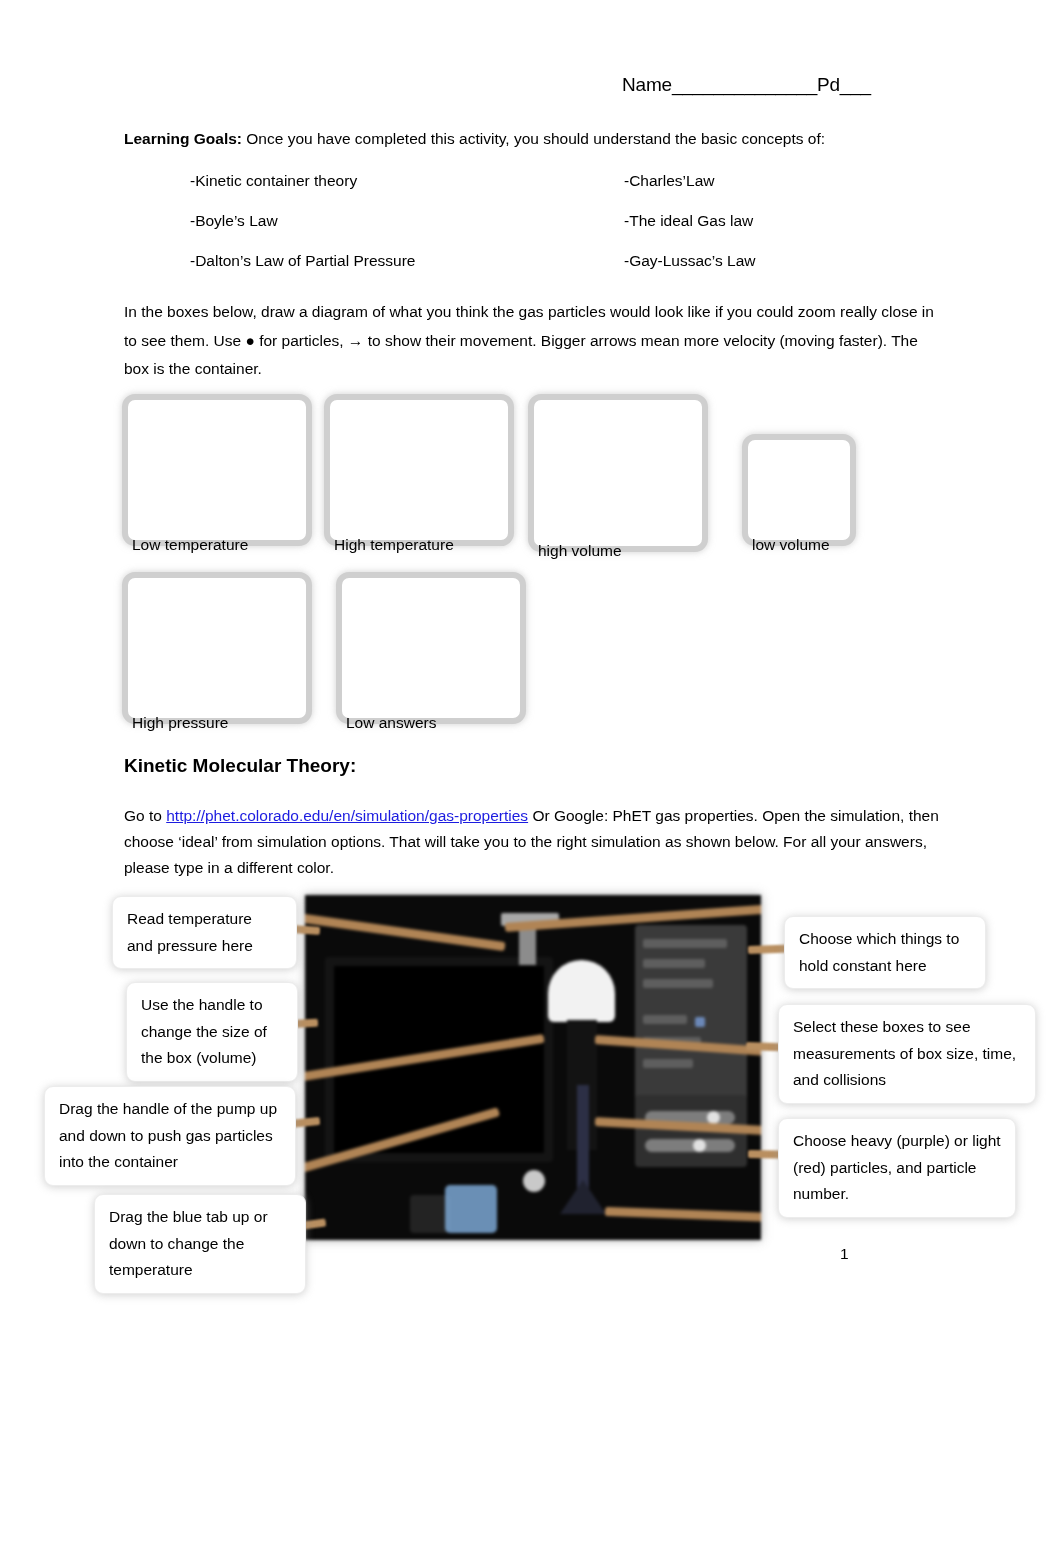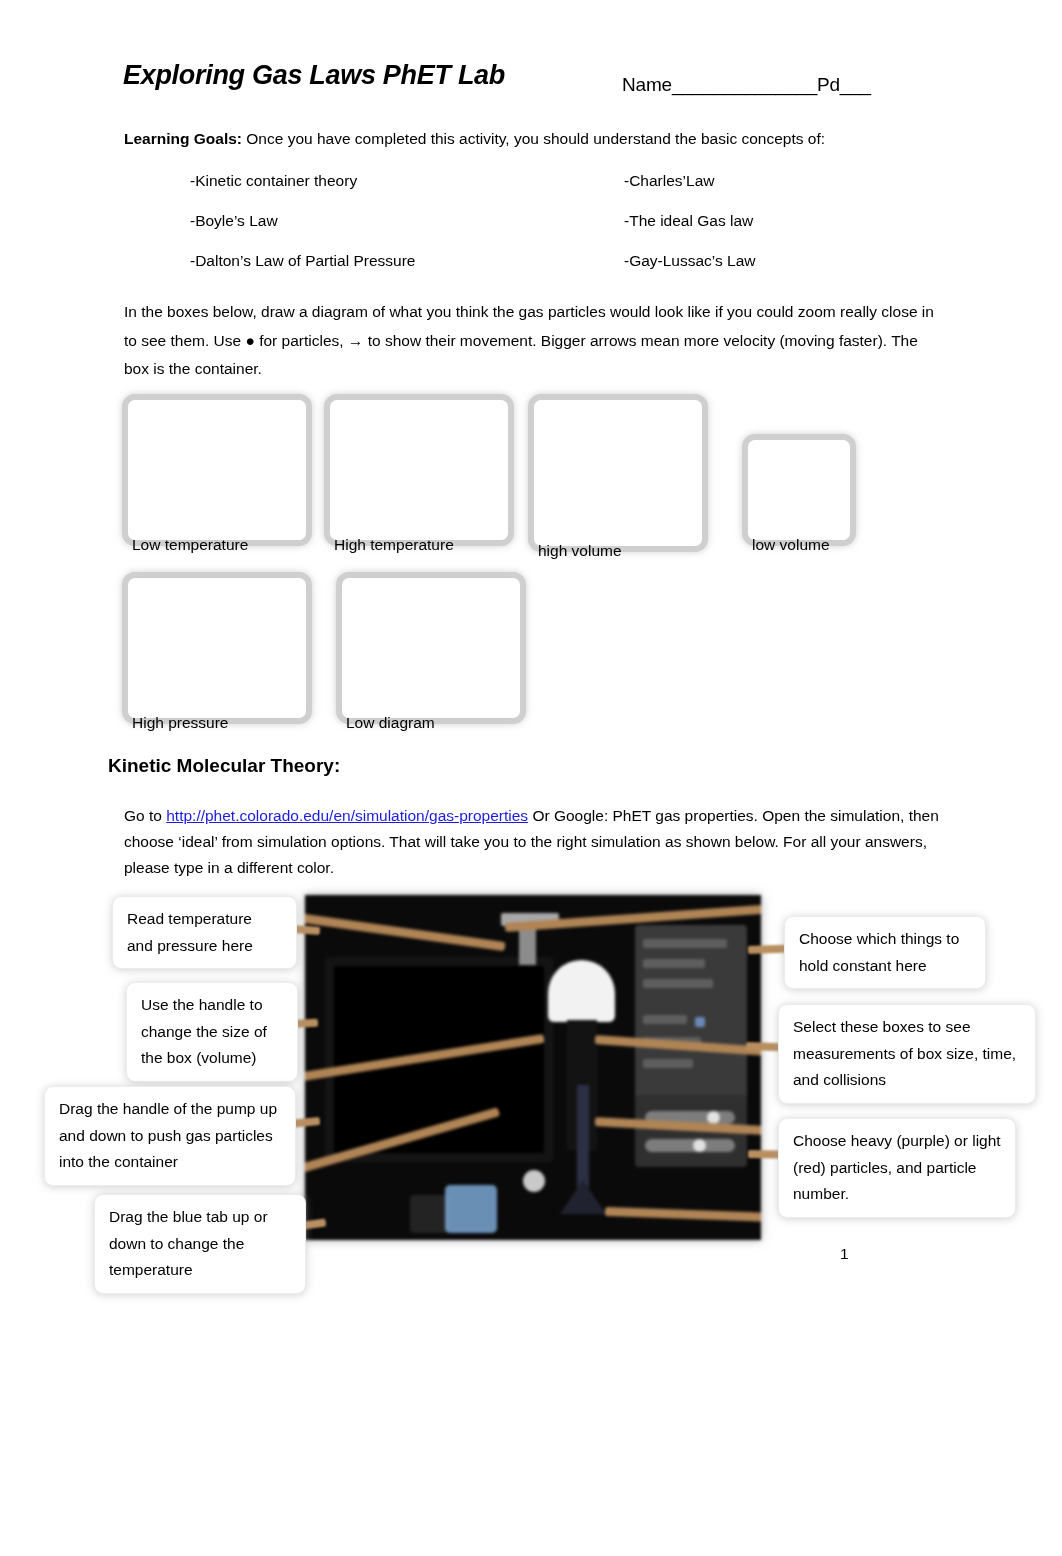--- a/index.html
+++ b/index.html
@@ -92,21 +92,21 @@
   }
   .box-label {
     position: absolute;
     font-size: 15.5px;
     white-space: nowrap;
   }
 
   
   .section-heading {
     position: absolute;
-    left: 108px;
+    left: 124px;
     top: 755px;
     font-size: 19px;
     font-weight: bold;
   }
 
   .goto-para {
     position: absolute;
     left: 124px;
     top: 803px;
     width: 820px;
@@ -287,21 +287,20 @@
     left: 840px;
     top: 1245px;
     font-size: 15.5px;
   }
 </style>
 </head>
 <body>
 
 <div id="page">
 
-  <div class="doc-title">Exploring Gas Laws PhET Lab</div>
   <div class="name-line">Name______________Pd___</div>
 
   <div class="learning-goals">
     <span class="lg-label">Learning Goals:</span><span> Once you have completed this activity, you should understand the basic concepts of:</span>
   </div>
 
   <div class="goals-grid">
     <div class="goal-row">
       <div class="goal-col-left">-Kinetic container theory</div>
       <div class="goal-col-right">-Charles’Law</div>
@@ -323,21 +322,21 @@
       <div class="box-label" style="left: 132px; top: 536px;">Low temperature</div>
       <div class="draw-box" style="left: 324px; top: 394px; width: 178px; height: 140px;"></div>
       <div class="box-label" style="left: 334px; top: 536px;">High temperature</div>
       <div class="draw-box" style="left: 528px; top: 394px; width: 168px; height: 146px;"></div>
       <div class="box-label" style="left: 538px; top: 542px; text-align: center;">high volume</div>
       <div class="draw-box" style="left: 742px; top: 434px; width: 102px; height: 100px;"></div>
       <div class="box-label" style="left: 752px; top: 536px;">low volume</div>
       <div class="draw-box" style="left: 122px; top: 572px; width: 178px; height: 140px;"></div>
       <div class="box-label" style="left: 132px; top: 714px;">High pressure</div>
       <div class="draw-box" style="left: 336px; top: 572px; width: 178px; height: 140px;"></div>
-      <div class="box-label" style="left: 346px; top: 714px;">Low diagram</div>
+      <div class="box-label" style="left: 346px; top: 714px;">Low answers</div>
     </div>
 
   <div class="section-heading">Kinetic Molecular Theory:</div>
 
   <div class="goto-para">
     <span>Go to </span><a class="link" href="#">http://phet.colorado.edu/en/simulation/gas-properties</a><span> Or Google: PhET gas properties. Open the simulation, then choose ‘ideal’ from simulation options. That will take you to the right simulation as shown below. For all your answers, please type in a different color.</span>
   </div>
 
   <div id="connectors-layer">
       <div class="connector" style="left: 292px; top: 925px; width: 28px; transform: rotate(4deg);"></div>

